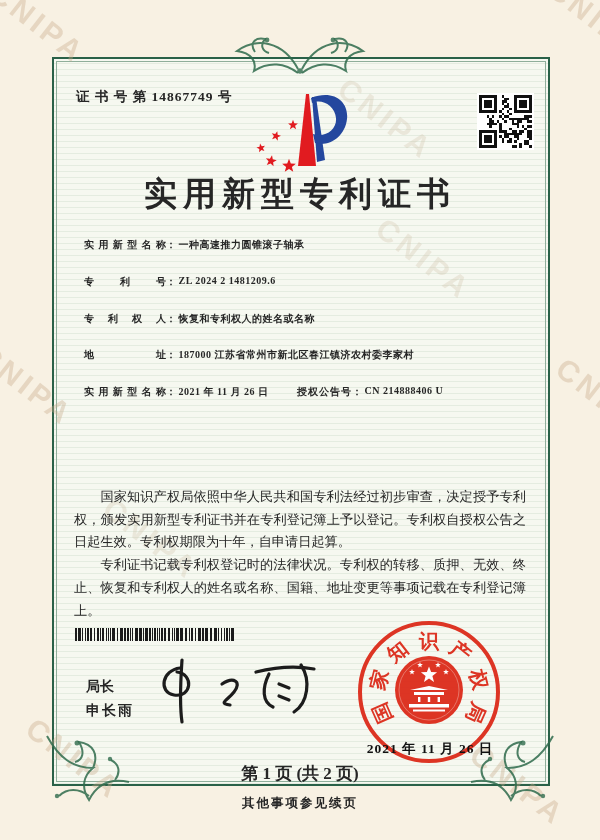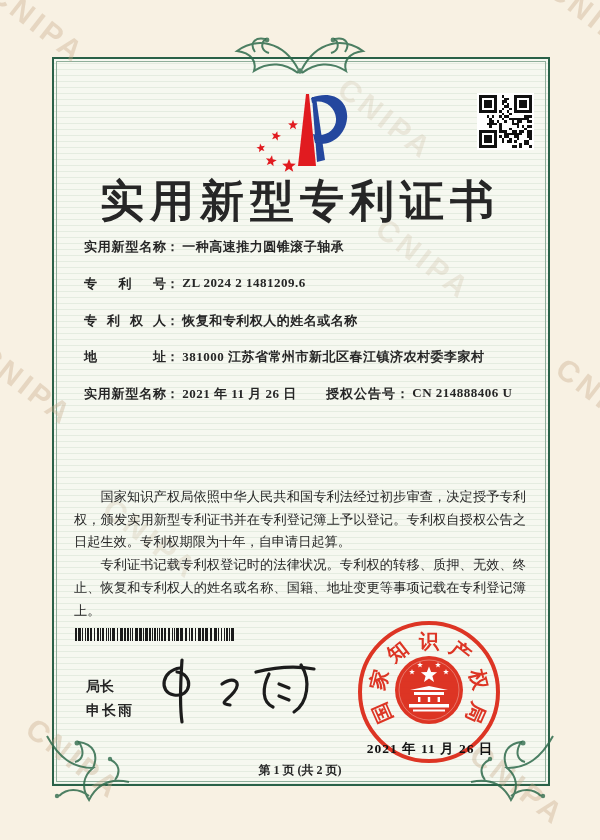--- a/index.html
+++ b/index.html
@@ -30,25 +30,25 @@
   .orn-top{left:50%;top:33px;transform:translateX(-50%);}
   .orn-bl{left:40px;top:730px;transform:scaleX(-1);}
   .orn-br{left:465px;top:730px;}
   
   .cert-no{position:absolute;left:76px;top:88px;font-size:13.5px;font-weight:600;letter-spacing:1px;z-index:5;}
   .logo{position:absolute;left:252px;top:92px;width:100px;height:82px;z-index:5;}
   .qr{position:absolute;left:477px;top:93px;width:57px;height:57px;background:#fff;padding:2px;box-sizing:border-box;z-index:5;}
   .qr svg{display:block;width:100%;height:100%;}
   .doc-title{
     position:absolute;left:0;top:172px;width:100%;text-align:center;
-    font-size:44px;font-weight:bold;letter-spacing:6px;z-index:5;
+    font-size:33px;font-weight:bold;letter-spacing:6px;z-index:5;
   }
   
   .fields{position:absolute;left:84px;top:238px;width:440px;z-index:5;}
-  .frow{height:36.8px;font-size:13px;font-weight:600;white-space:nowrap;}
+  .frow{height:36.8px;font-size:10px;font-weight:600;white-space:nowrap;}
   .flabel{
     display:inline-block;width:82px;text-align:justify;text-align-last:justify;
     text-justify:inter-character;vertical-align:top;
   }
   .flabel2{display:inline-block;vertical-align:top;letter-spacing:1px;}
   .colon{display:inline-block;vertical-align:top;}
   .fvalue{display:inline-block;vertical-align:top;letter-spacing:0.5px;}
   .pair2{margin-left:26px;margin-top:24px;}
   
   .body-text{
@@ -71,21 +71,21 @@
   .seal-char{
     position:absolute;left:50%;top:50%;font-size:20px;font-weight:700;color:#dc2b1a;
     font-family:"Liberation Serif","DejaVu Serif",serif;z-index:2;
   }
   .seal-emblem{position:absolute;left:50%;top:50%;transform:translate(-50%,-50%);z-index:1;}
   .seal-date{
     position:absolute;left:352px;top:740px;width:156px;text-align:center;z-index:7;
     font-size:13.5px;font-weight:700;color:#111;letter-spacing:1px;
   }
   
-  .page-num{position:absolute;left:0;top:762px;width:100%;text-align:center;font-size:12px;font-weight:600;z-index:5;}
+  .page-num{position:absolute;left:0;top:762px;width:100%;text-align:center;font-size:17px;font-weight:600;z-index:5;}
   .cont-note{position:absolute;left:0;top:795px;width:100%;text-align:center;font-size:12.5px;font-weight:600;z-index:5;letter-spacing:2px;}
 </style>
 </head>
 <body>
 
 <div class="page">
 
   <span class="wm" style="left:-18px;top:6px;">CNIPA</span>
   <span class="wm" style="left:540px;top:2px;">CNIPA</span>
   <span class="wm light" style="left:330px;top:102px;">CNIPA</span>
@@ -140,20 +140,21 @@
         <path d="M20,50 C14,42 16,34 24,30"></path>
       </g>
       <g fill="#2f6b4c" opacity="0.8">
         <circle cx="58" cy="13" r="2.5"></circle>
           <circle cx="25" cy="29" r="2.2"></circle>
           <circle cx="78" cy="66" r="2.2"></circle>
       </g>
     </svg>
   </div>
 
+  <div class="cert-no">证 书 号 第 14867749 号</div>
 
   <div class="logo">
     <svg width="100" height="82" viewBox="0 0 100 82">
       <polygon points="60,5 64,5 73,68 65,70" fill="#24479e"></polygon>
       <path d="M59,6 C82,-3 97,10 95,27 C93,45 77,55 63,51 L61,42 C74,46 85,37 84,26 C83,13 69,6 60,11 Z" fill="#24479e"></path>
       <polygon points="54,2 57,2 64,74 46,74" fill="#e11b20"></polygon>
       <g fill="#e11b20">
         <polygon points="0,-10 2.5,-3.4 9.5,-3.1 4,1.3 5.9,8.1 0,4.2 -5.9,8.1 -4,1.3 -9.5,-3.1 -2.5,-3.4" transform="translate(41,33) scale(0.52)"></polygon>
         <polygon points="0,-10 2.5,-3.4 9.5,-3.1 4,1.3 5.9,8.1 0,4.2 -5.9,8.1 -4,1.3 -9.5,-3.1 -2.5,-3.4" transform="translate(24,44) scale(0.5) rotate(15)"></polygon>
         <polygon points="0,-10 2.5,-3.4 9.5,-3.1 4,1.3 5.9,8.1 0,4.2 -5.9,8.1 -4,1.3 -9.5,-3.1 -2.5,-3.4" transform="translate(9,56) scale(0.46) rotate(-12)"></polygon>
@@ -378,21 +379,21 @@
     <div class="frow">
       <span class="flabel">专利号</span><span class="colon">：</span>
       <span class="fvalue">ZL 2024 2 1481209.6</span>
     </div>
     <div class="frow">
       <span class="flabel">专利权人</span><span class="colon">：</span>
       <span class="fvalue">恢复和专利权人的姓名或名称</span>
     </div>
     <div class="frow">
       <span class="flabel">地址</span><span class="colon">：</span>
-      <span class="fvalue">381000 江苏省常州市新北区春江镇济农村委李家村</span>
+      <span class="fvalue">187000 江苏省常州市新北区春江镇济农村委李家村</span>
     </div>
     <div class="frow">
       <span class="flabel">实用新型名称</span><span class="colon">：</span>
       <span class="fvalue">2021 年 11 月 26 日</span>
       <span class="pair2">
         <span class="flabel2">授权公告号</span><span class="colon">：</span>
         <span class="fvalue">CN 214888406 U</span>
       </span>
     </div>
   </div>
@@ -449,14 +450,15 @@
           <rect x="8.6" y="7" width="2.4" height="5"></rect>
           <rect x="-20" y="14" width="40" height="3.5"></rect>
           <rect x="-16" y="19.5" width="32" height="2"></rect>
         </g>
       </svg>
     </div>
   </div>
   <div class="seal-date">2021 年 11 月 26 日</div>
 
   <div class="page-num">第 1 页 (共 2 页)</div>
+  <div class="cont-note">其他事项参见续页</div>
 
 </div>
 
 </body></html>

